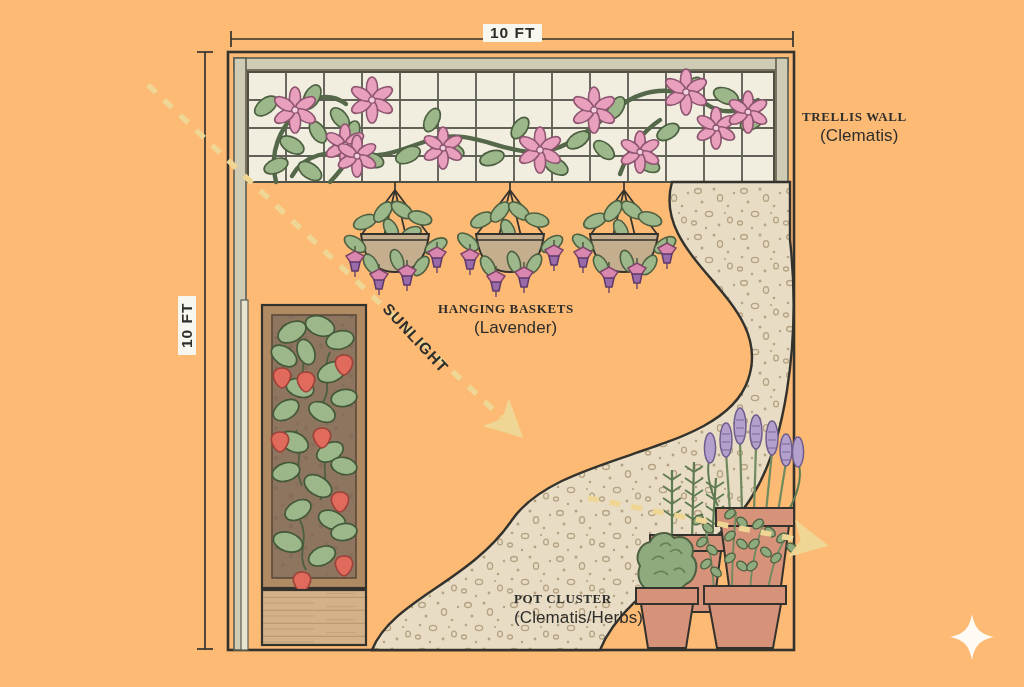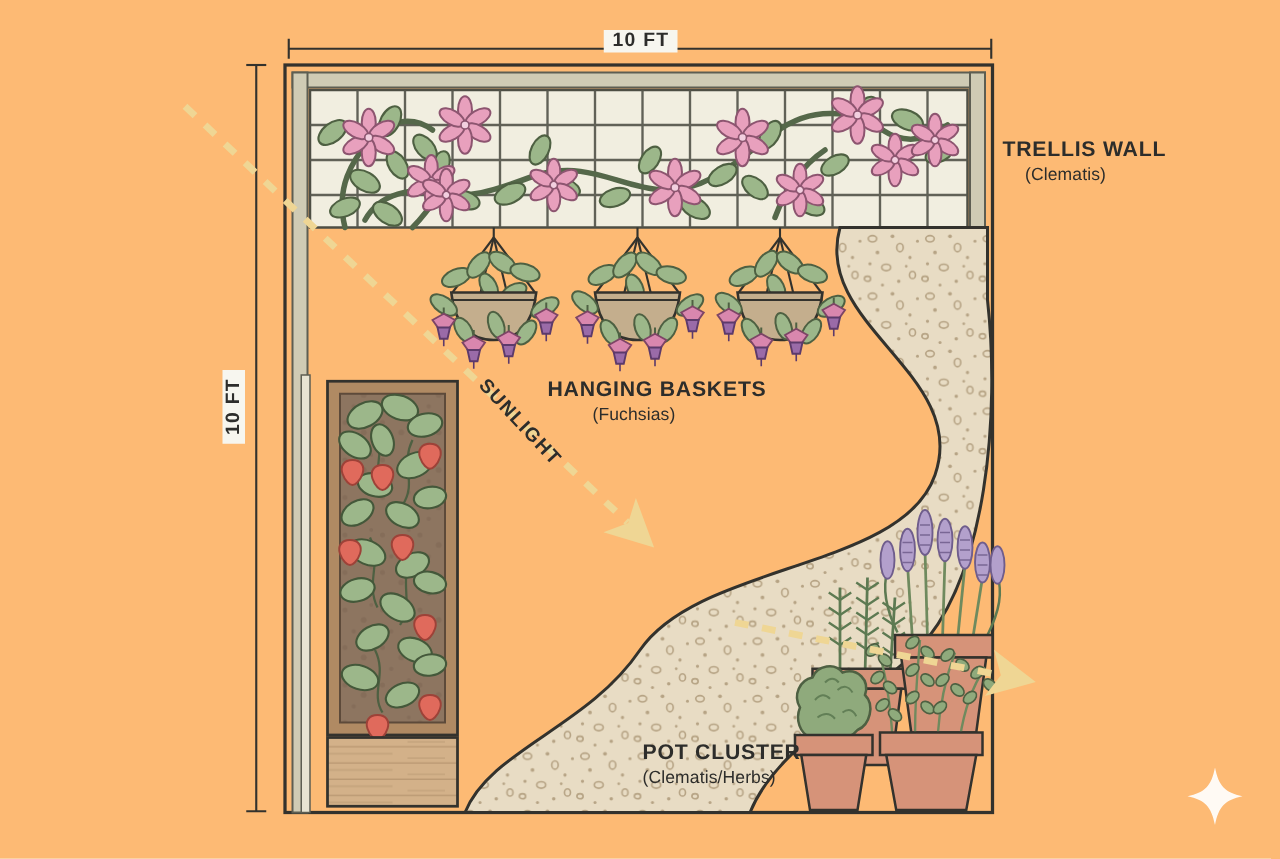--- a/index.html
+++ b/index.html
@@ -16,27 +16,28 @@
     font-family: "Liberation Sans", sans-serif;
   }
   #scene { position: absolute; inset: 0; }
 
   .label-block {
     position: absolute;
     color: #2d2d2b;
     white-space: nowrap;
   }
   .label-title {
-    font-size: 17px;
+    font-size: 13px;
     font-weight: 700;
     letter-spacing: 0.6px;
     line-height: 1.25;
+    font-family: Liberation Serif, serif;
   }
   .label-sub {
-    font-size: 14px;
+    font-size: 17px;
     font-weight: 400;
     letter-spacing: 0.1px;
     line-height: 1.3;
   }
   .dim-text {
     position: absolute;
     font-size: 15.5px;
     font-weight: 700;
     letter-spacing: 1px;
     color: #2d2d2b;
@@ -657,21 +658,21 @@
 
   <div class="sun-text sun-lbl">SUNLIGHT</div>
 
   <div class="label-block lbl-trellis">
     <div class="label-title">TRELLIS WALL</div>
     <div class="label-sub">(Clematis)</div>
   </div>
 
   <div class="label-block lbl-baskets">
     <div class="label-title">HANGING BASKETS</div>
-    <div class="label-sub">(Fuchsias)</div>
+    <div class="label-sub">(Lavender)</div>
   </div>
 
 
   <div class="label-block lbl-pots">
     <div class="label-title">POT CLUSTER</div>
     <div class="label-sub">(Clematis/Herbs)</div>
   </div>
 
 </div>
 

